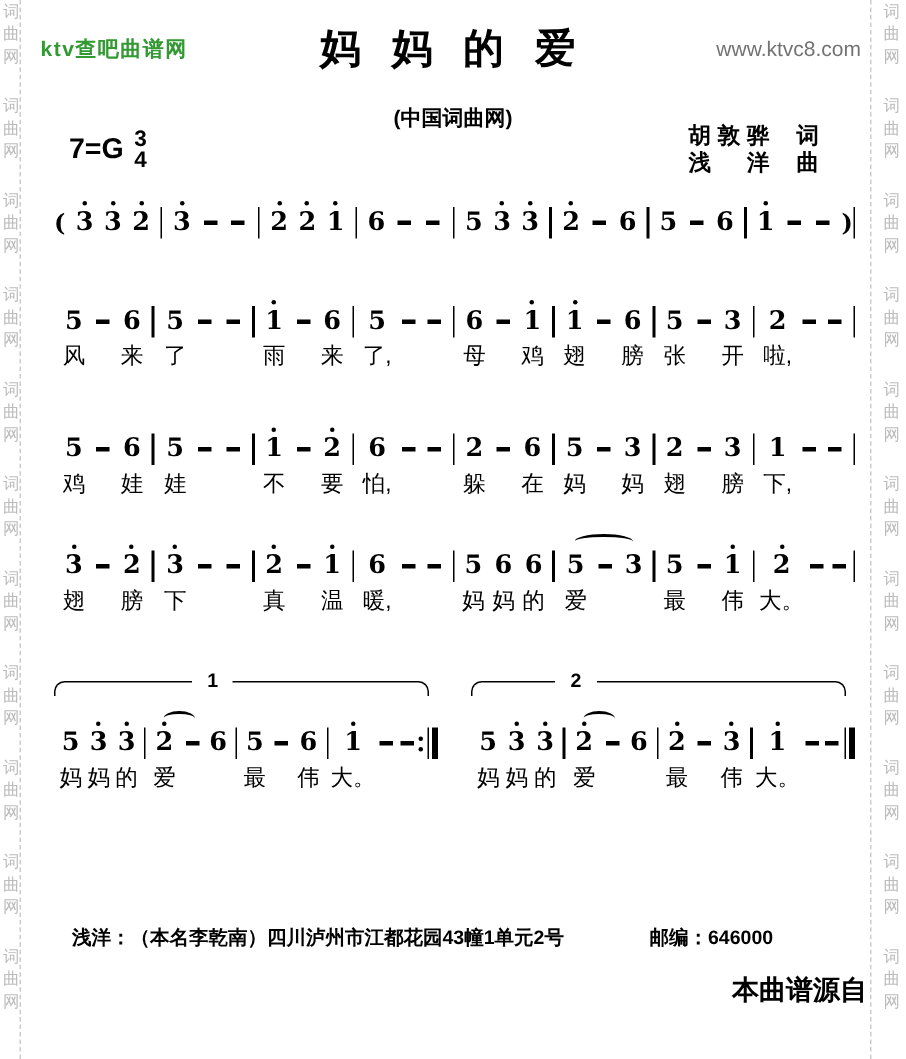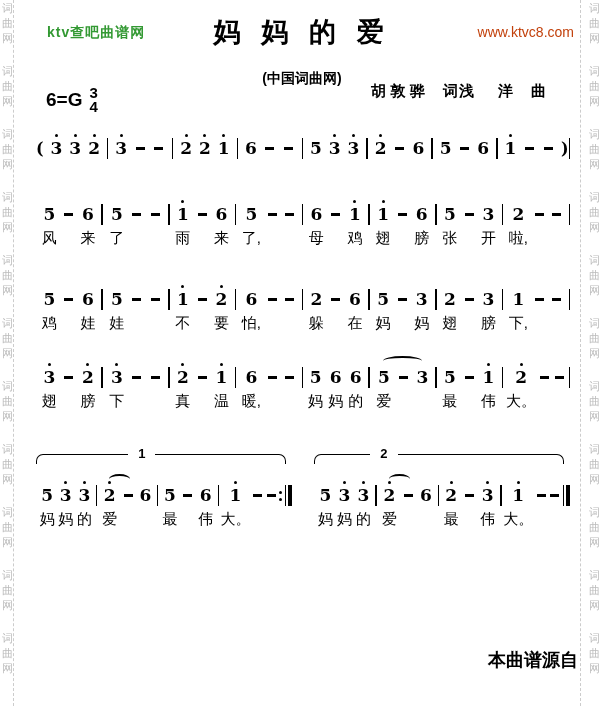--- a/index.html
+++ b/index.html
@@ -16,21 +16,21 @@
   
   .site-name{position:absolute;left:27px;top:24px;font-size:14px;font-weight:bold;letter-spacing:1px;}
   .site-url{position:absolute;right:30px;top:24px;font-size:14px;}
   .title{position:absolute;left:0;right:0;top:14px;text-align:center;
          font-family:"Liberation Serif",serif;font-size:27px;font-weight:bold;letter-spacing:7px;}
   .subtitle{position:absolute;left:0;right:0;top:70px;text-align:center;font-size:14px;font-weight:bold;}
   .keysig{position:absolute;left:46px;top:86px;display:flex;align-items:center;gap:7px;}
   .keysig .k{font-size:19px;font-weight:bold;}
   .frac{display:flex;flex-direction:column;align-items:center;}
   .frac span{font-size:15px;font-weight:bold;line-height:14px;}
-  .authors{position:absolute;right:58px;top:82px;display:flex;flex-direction:row;gap:1px;}
+  .authors{position:absolute;right:58px;top:82px;display:flex;flex-direction:column;gap:1px;}
   .author-row{display:flex;gap:18px;font-size:15px;font-weight:bold;line-height:17px;}
   .author-name{display:inline-block;width:54px;text-align:justify;text-align-last:justify;}
 
   
   .score-line{position:absolute;left:36px;width:534px;display:flex;align-items:flex-start;}
   .measure{flex:1;display:flex;justify-content:space-evenly;position:relative;}
   .tok{display:flex;flex-direction:column;align-items:center;min-width:12px;}
   .dot{width:3px;height:3px;border-radius:50%;background:#000;margin-bottom:2px;flex:none;}
   .dot.off{visibility:hidden;}
   .note{height:19px;min-width:10px;display:flex;align-items:center;justify-content:center;
@@ -173,27 +173,27 @@
         <div class="wm-ch" style="color: rgb(188, 188, 188);">曲</div>
         <div class="wm-ch" style="color: rgb(188, 188, 188);">网</div>
       </div>
       <div class="wm-group">
         <div class="wm-ch" style="color: rgb(188, 188, 188);">词</div>
         <div class="wm-ch" style="color: rgb(188, 188, 188);">曲</div>
         <div class="wm-ch" style="color: rgb(188, 188, 188);">网</div>
       </div>
     </div>
 
-  <div class="site-name" style="color: rgb(51, 153, 51); margin-left: 20px;">ktv查吧曲谱网</div>
-  <div class="site-url" style="color: #c2410c; text-align: right;">www.ktvc8.com</div>
+  <div class="site-name" style="color: rgb(51, 153, 51);">ktv查吧曲谱网</div>
+  <div class="site-url" style="color: #737373; text-align: right;">www.ktvc8.com</div>
   <div class="title">妈 妈 的 爱</div>
   <div class="subtitle">(中国词曲网)</div>
 
   <div class="keysig">
-    <span class="k">6=G</span>
+    <span class="k">7=G</span>
     <span class="frac">
       <span>3</span>
       <span>4</span>
     </span>
   </div>
 
   <div class="authors">
     <div class="author-row">
       <span class="author-name">胡敦骅</span>
       <span>词</span>
@@ -925,18 +925,22 @@
               <div class="note dashline"></div>
               <div class="lyric"></div>
             </div>
           </div>
           <div class="bar"></div>
           <div class="thickbar"></div>
         </div>
       </div>
     </div>
 
+  <div class="contact-row" id="contact-1" style="top: 616px;">
+    <span>浅洋：（本名李乾南）四川泸州市江都花园43幢1单元2号</span>
+    <span class="postal"><span>邮编：</span><span>646000</span></span>
+  </div>
 
   <div class="credit">
     <span class="credit-prefix">本曲谱源自</span>
   </div>
 
 </div>
 
 </body></html>

